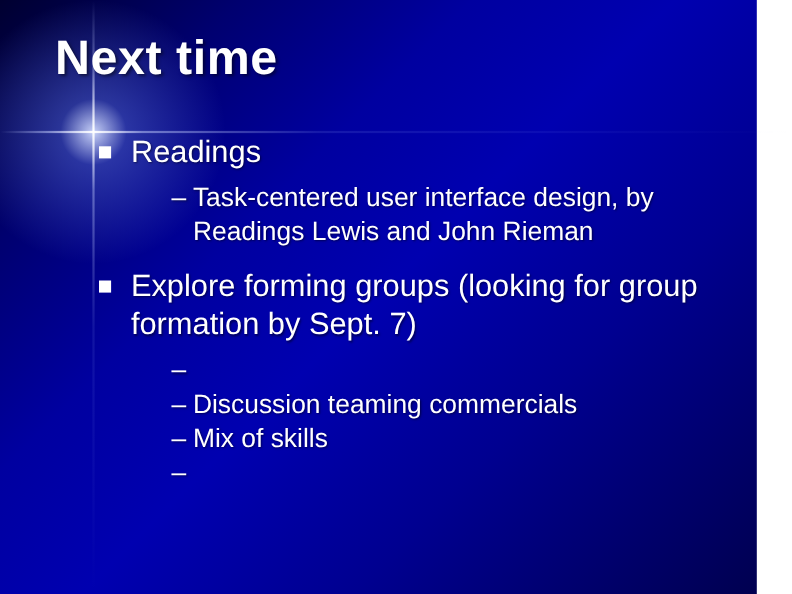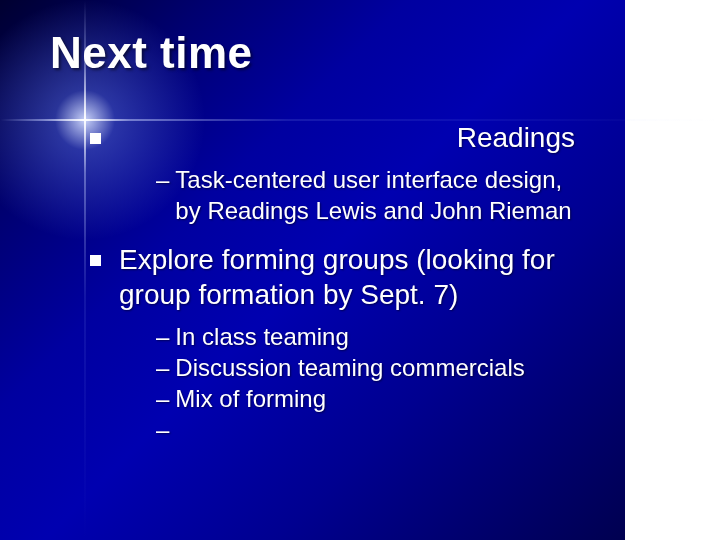--- a/index.html
+++ b/index.html
@@ -5,21 +5,21 @@
   html, body {
     margin: 0;
     padding: 0;
     width: 720px;
     height: 540px;
     overflow: hidden;
     font-family: Verdana, Geneva, sans-serif;
   }
   .slide {
     position: relative;
-    width: 625px;
+    width: 688px;
     height: 540px;
     background:
       radial-gradient(circle at 85px 120px, rgba(210,220,255,0.95) 0px, rgba(120,150,255,0.35) 30px, rgba(0,0,120,0.0) 120px),
       linear-gradient(135deg, #000030 0%, #000070 18%, #0000a0 35%, #0000b0 50%, #000090 70%, #000050 100%);
     color: #ffffff;
     box-sizing: border-box;
   }
   .flare-h {
     position: absolute;
     top: 119px;
@@ -61,21 +61,20 @@
     letter-spacing: 0.5px;
     text-shadow: 2px 2px 3px rgba(0,0,0,0.5);
   }
   .lvl1 {
     display: flex;
     align-items: flex-start;
     margin: 0 0 10px 40px;
     font-size: 28px;
     line-height: 1.25;
     text-shadow: 1px 1px 2px rgba(0,0,0,0.5);
-    justify-content: space-between;
   }
   .lvl1 .sq {
     width: 11px;
     height: 11px;
     background: #ffffff;
     flex: 0 0 11px;
     margin-top: 13px;
     margin-right: 18px;
   }
   .lvl2 {
@@ -115,28 +114,27 @@
       </div>
     </div>
 
     <div class="lvl1 gap-top">
       <span class="sq"></span>
       <span>Explore forming groups (looking for group formation by Sept. 7)</span>
     </div>
     <div class="lvl2">
       <div class="row">
         <span class="dash">–</span>
-        <span>In class teaming</span>
       </div>
       <div class="row">
         <span class="dash">–</span>
         <span>Discussion teaming commercials</span>
       </div>
       <div class="row">
         <span class="dash">–</span>
-        <span>Mix of forming</span>
+        <span>Mix of skills</span>
       </div>
       <div class="row">
         <span class="dash">–</span>
       </div>
     </div>
   </div>
 </div>
 
 </body></html>

